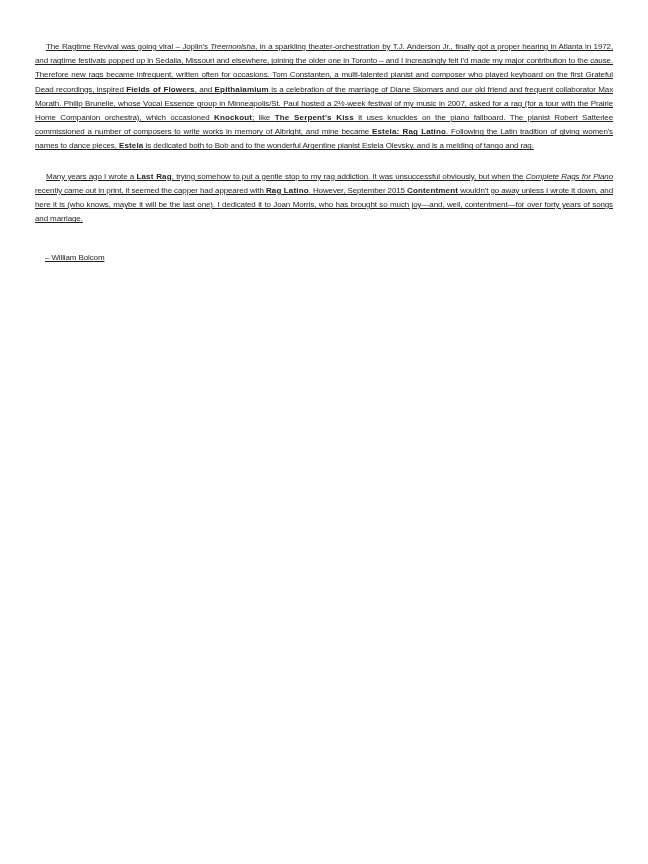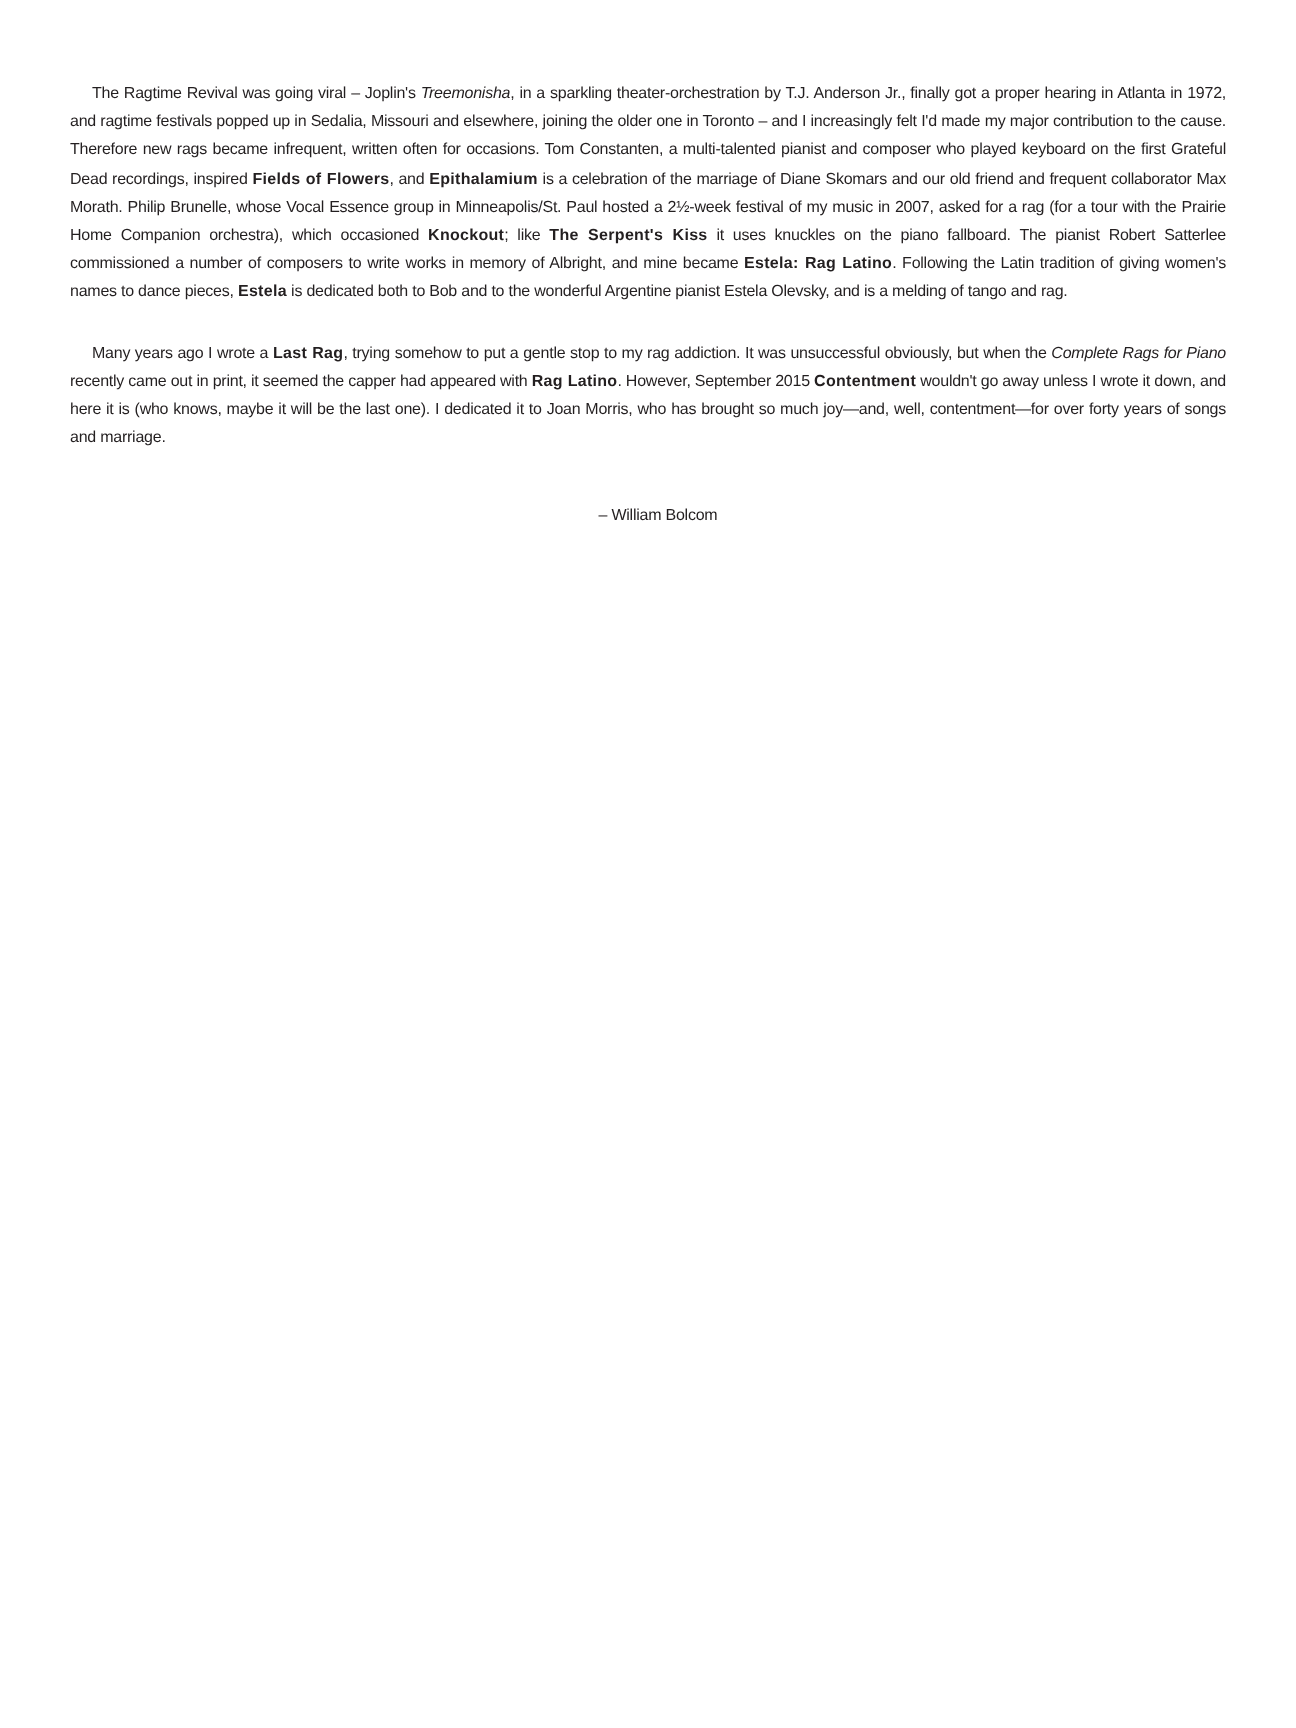--- a/index.html
+++ b/index.html
@@ -13,40 +13,41 @@
     height: 811px;
     background: #ffffff;
     overflow: hidden;
     box-sizing: border-box;
     padding: 40px 35px 16px 35px;
     font-family: "Liberation Sans", sans-serif;
     font-size: 8px;
     line-height: 14.2px;
     letter-spacing: -0.12px;
     color: #231f20;
+    text-decoration: underline;
   }
   .text-block p.para {
     margin: 0;
     text-align: justify;
     text-indent: 11px;
   }
   .text-block p.para + p.para {
     margin-top: 16px;
   }
   .b {
     font-weight: bold;
     letter-spacing: 0.15px;
   }
   .i {
     font-style: italic;
   }
   .signature {
     margin-top: 25px;
     padding-left: 10px;
-    text-align: center;
+    text-align: left;
   }
 </style>
 </head>
 <body>
 
 <div class="page" style="background: rgb(255, 255, 255); color: rgb(35, 31, 32);">
   <div class="text-block">
     <div>
         <p class="para"><span>The Ragtime Revival was going viral – Joplin's </span><span class="i">Treemonisha</span><span>, in a sparkling theater-orchestration by T.J. Anderson Jr., finally got a proper hearing in Atlanta in 1972, and ragtime festivals popped up in Sedalia, Missouri and elsewhere, joining the older one in Toronto – and I increasingly felt I'd made my major contribution to the cause. Therefore new rags became infrequent, written often for occasions. Tom Constanten, a multi-talented pianist and composer who played keyboard on the first Grateful Dead recordings, inspired </span><span class="b">Fields of Flowers</span><span>, and </span><span class="b">Epithalamium</span><span> is a celebration of the marriage of Diane Skomars and our old friend and frequent collaborator Max Morath. Philip Brunelle, whose Vocal Essence group in Minneapolis/St. Paul hosted a 2½-week festival of my music in 2007, asked for a rag (for a tour with the Prairie Home Companion orchestra), which occasioned </span><span class="b">Knockout</span><span>; like </span><span class="b">The Serpent's Kiss</span><span> it uses knuckles on the piano fallboard. The pianist Robert Satterlee commissioned a number of composers to write works in memory of Albright, and mine became </span><span class="b">Estela: Rag Latino</span><span>.  Following the Latin tradition of giving women's names to dance pieces, </span><span class="b">Estela</span><span> is dedicated both to Bob and to the wonderful Argentine pianist Estela Olevsky, and is a melding of tango and rag.</span></p>
         <p class="para"><span>Many years ago I wrote a </span><span class="b">Last Rag</span><span>, trying somehow to put a gentle stop to my rag addiction. It was unsuccessful obviously, but when the </span><span class="i">Complete Rags for Piano</span><span> recently came out in print, it seemed the capper had appeared with </span><span class="b">Rag Latino</span><span>. However, September 2015 </span><span class="b">Contentment</span><span> wouldn't go away unless I wrote it down, and here it is (who knows, maybe it will be the last one). I dedicated it to Joan Morris, who has brought so much joy—and, well, contentment—for over forty years of songs and marriage.</span></p>

